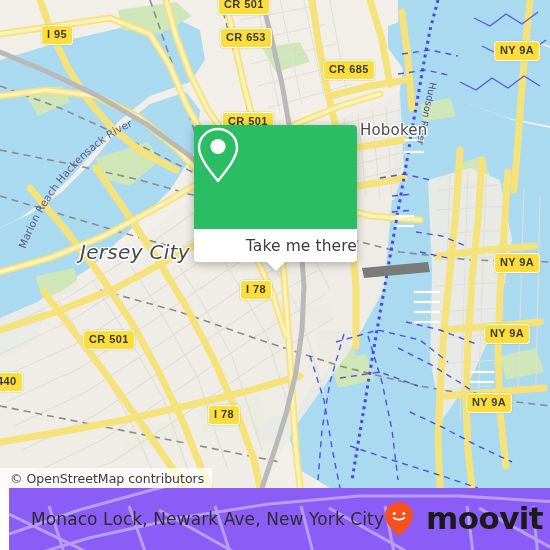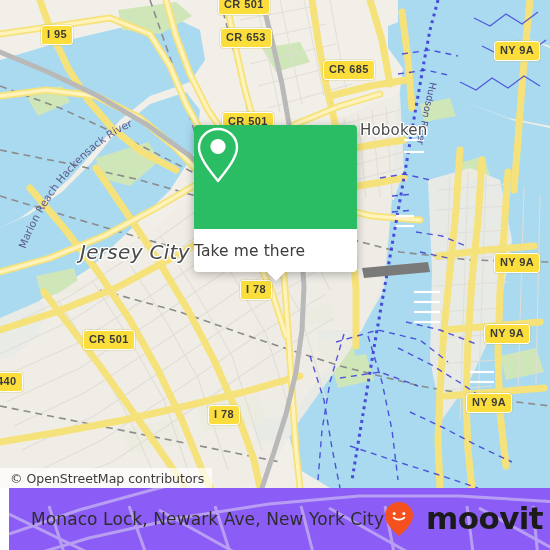--- a/index.html
+++ b/index.html
@@ -53,23 +53,23 @@
   .popup{
     position:absolute;left:194px;top:125px;width:163px;
     filter:drop-shadow(0 2px 5px rgba(0,0,0,.28));
   }
   .popup-top{
     height:104px;background:#2bbd63;
     border-top-left-radius:4px;border-top-right-radius:4px;
     display:flex;align-items:center;justify-content:center;
   }
   .popup-bottom{
-    position:relative;height:43px;background:#ffffff;
+    position:relative;height:33px;background:#ffffff;
     border-bottom-left-radius:4px;border-bottom-right-radius:4px;
-    display:flex;align-items:center;justify-content:flex-start;
+    display:flex;align-items:center;justify-content:flex-end;
   }
   .popup-bottom .cta{
     color:#3c3c3c;font-size:15.5px;letter-spacing:.1px;
     font-family:"DejaVu Sans", sans-serif;
   }
   .popup-tail{
     position:absolute;left:50%;bottom:-9px;margin-left:-10px;
     width:0;height:0;
     border-left:10px solid transparent;
     border-right:10px solid transparent;

